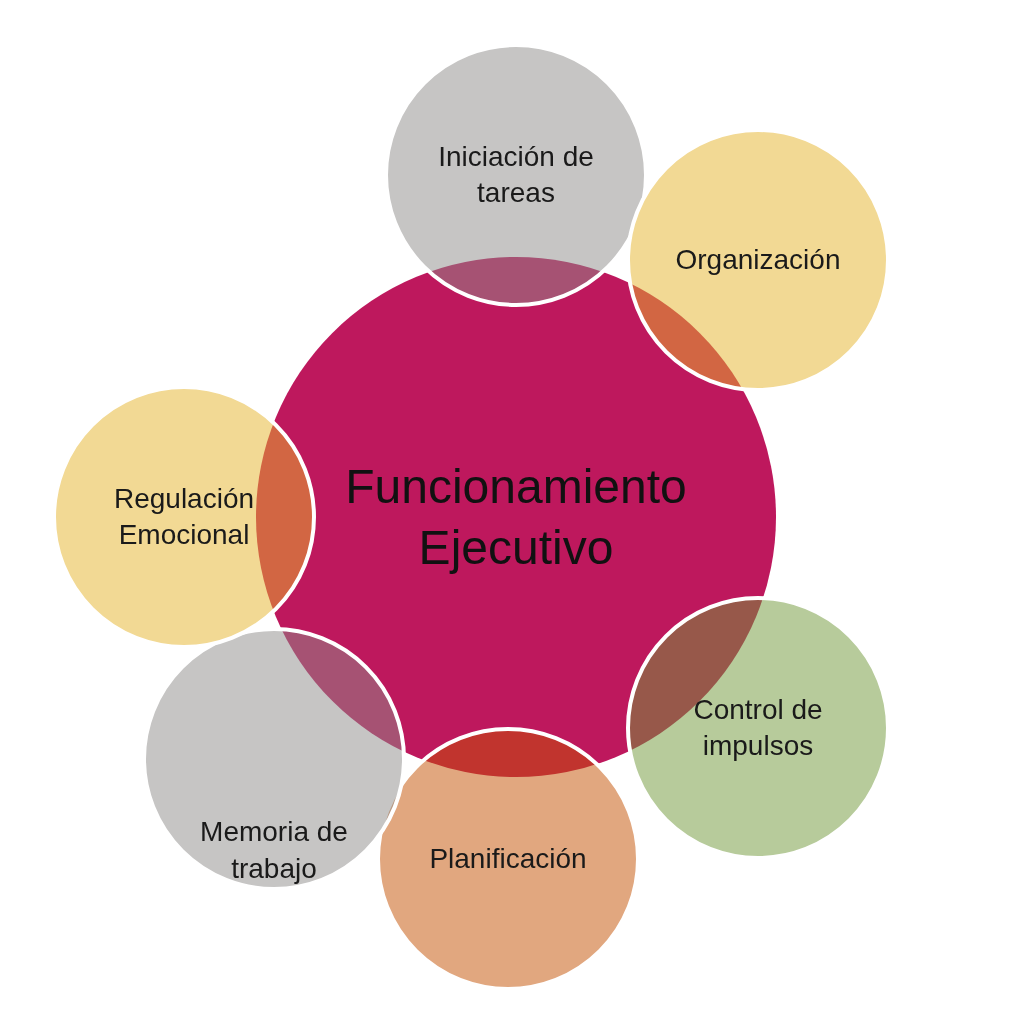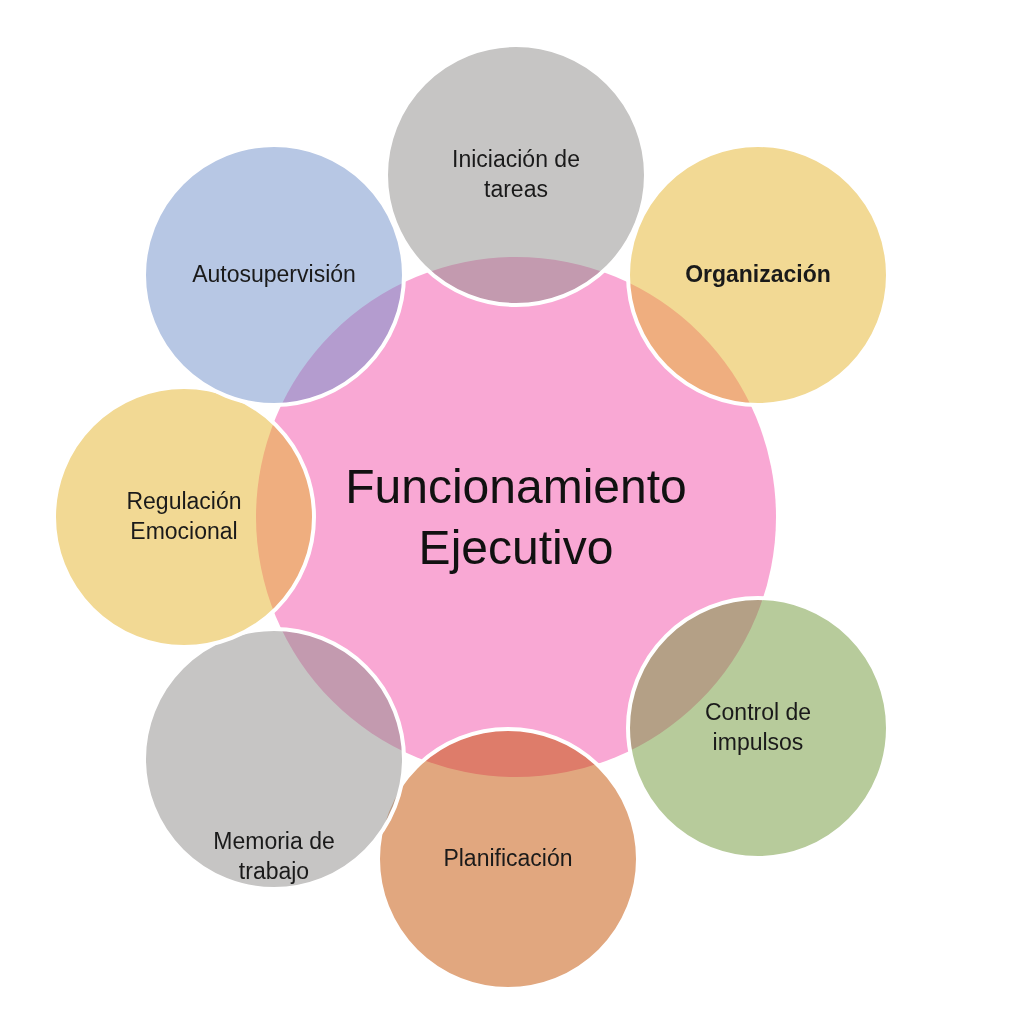--- a/index.html
+++ b/index.html
@@ -33,44 +33,44 @@
   }
   .node {
     width: 264px;
     height: 264px;
     border: 4px solid #ffffff;
     z-index: 2;
   }
   .label {
     white-space: pre-line;
     color: #1a1a1a;
-    font-size: 23px;
+    font-size: 28px;
     line-height: 1.3;
     z-index: 3;
   }
   .center-label {
     font-size: 48px;
     line-height: 1.28;
     color: #111111;
   }
   .pos-top          { left: 384px; top: 43px;  }
-  .pos-top-right    { left: 626px; top: 143px; font-weight: bold; }
+  .pos-top-right    { left: 626px; top: 128px; }
   .pos-right        { left: 726px; top: 385px; }
   .pos-bottom-right { left: 626px; top: 596px; }
   .pos-bottom       { left: 376px; top: 727px; }
   .pos-bottom-left  { left: 142px; top: 627px; align-items: flex-end; }
   .pos-left         { left: 52px;  top: 385px; }
   .pos-top-left     { left: 142px; top: 143px; }
 </style>
 </head>
 <body>
 
 <div class="canvas">
 
-  <div class="circle center-circle" style="background: #f9a8d4;">
+  <div class="circle center-circle" style="background: #be185d;">
     <span class="label center-label">Funcionamiento
 Ejecutivo</span>
   </div>
 
   <div class="circle node pos-top" style="background: rgba(141, 139, 137, 0.5);">
     <span class="label">Iniciación de
 tareas</span>
   </div>
 
   <div class="circle node pos-top-right" style="background: rgba(229, 179, 41, 0.5);">
@@ -90,17 +90,14 @@
   <div class="circle node pos-bottom-left" style="background: rgba(141, 139, 137, 0.5);">
     <span class="label">Memoria de
 trabajo</span>
   </div>
 
   <div class="circle node pos-left" style="background: rgba(229, 179, 41, 0.5);">
     <span class="label">Regulación
 Emocional</span>
   </div>
 
-  <div class="circle node pos-top-left" style="background: rgba(111, 143, 201, 0.5);">
-    <span class="label">Autosupervisión</span>
-  </div>
 
 </div>
 
 </body></html>

